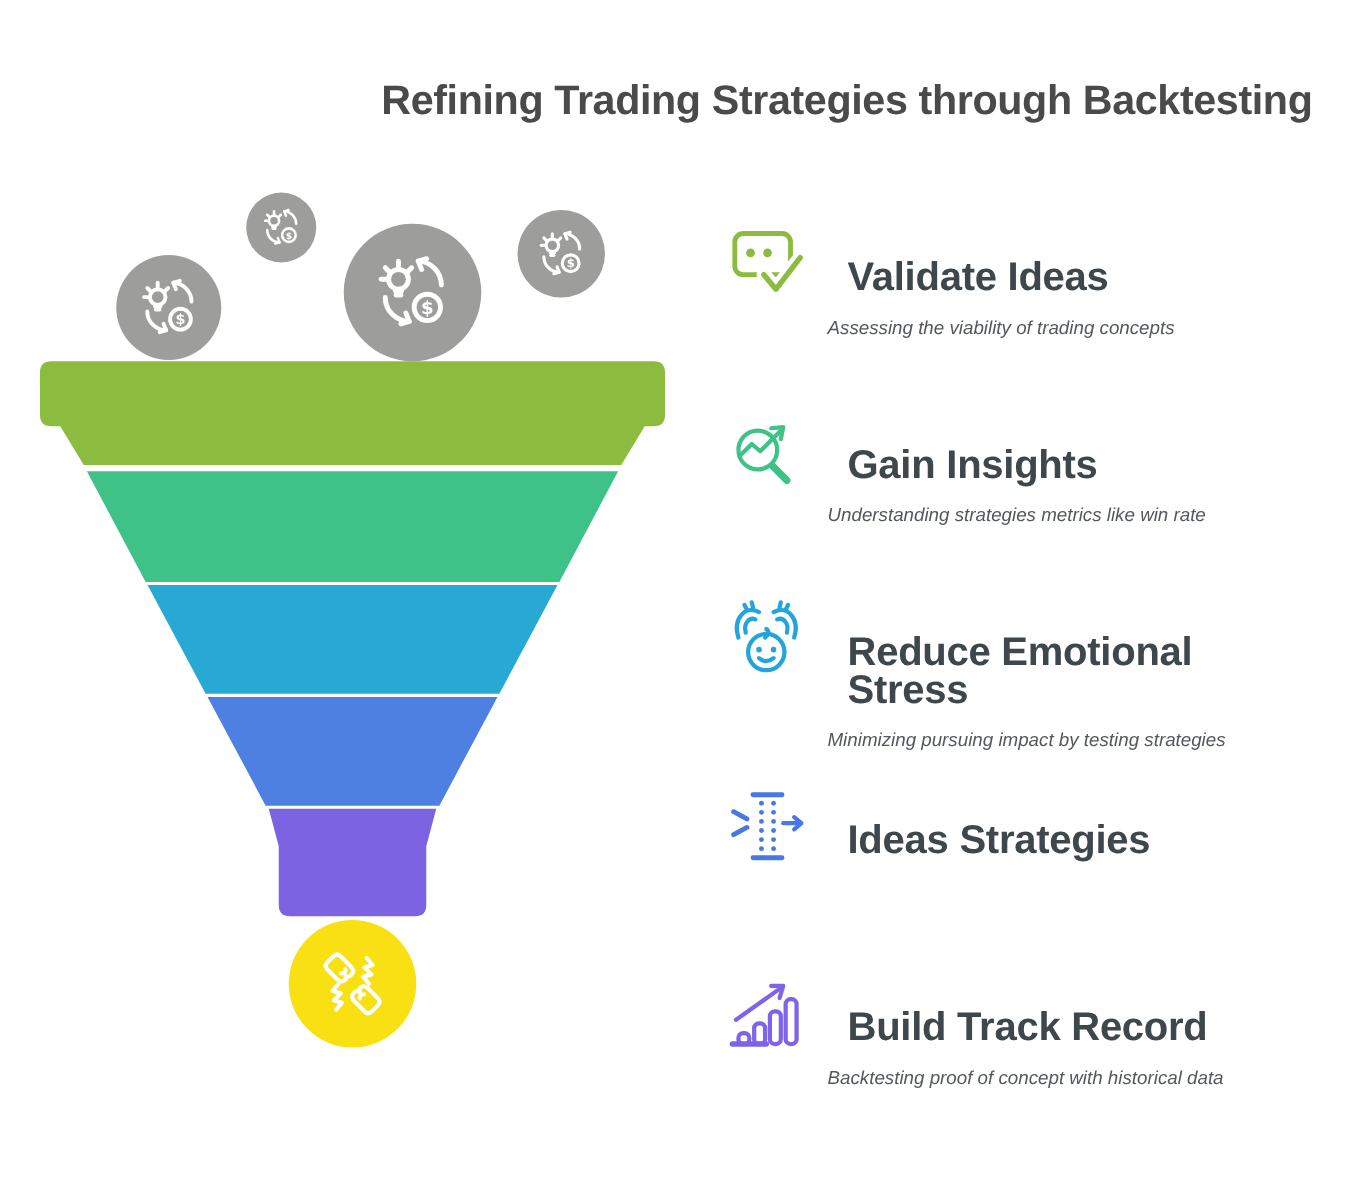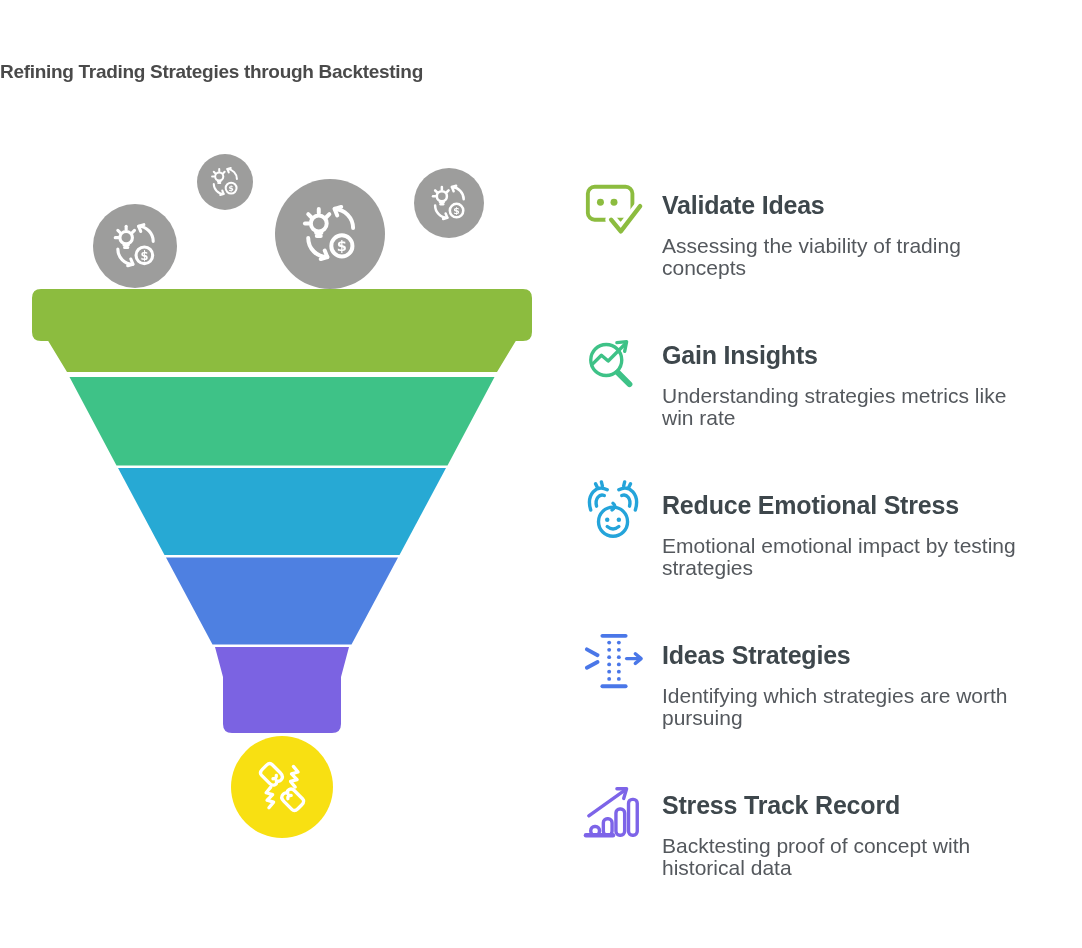--- a/index.html
+++ b/index.html
@@ -2,34 +2,34 @@
 <html><head>
 <meta charset="utf-8">
 <style>
   html,body { margin:0; padding:0; background:#ffffff; }
   .page {
     position:relative; width:1082px; height:948px; overflow:hidden;
     background:#ffffff; font-family:"Liberation Sans", sans-serif;
   }
   .page-title {
     position:absolute; top:61px; left:0; width:1050px; margin:0;
-    text-align:left; font-size:19px; font-weight:bold;
+    text-align:right; font-size:33px; font-weight:bold;
     letter-spacing:-0.3px; color:#4A4A4A;
   }
   .funnel-svg { position:absolute; left:0; top:0; width:1082px; height:948px; }
   .items { position:absolute; left:583px; top:180px; }
   .item { display:flex; align-items:flex-start; height:150px; }
   .item-icon { width:62px; height:62px; flex:0 0 62px; }
   .item-text { margin-left:17px; width:368px; padding-top:10px; }
   .item-text h3 {
-    margin:0; font-size:25px; line-height:30px; font-weight:bold;
+    margin:16px; font-size:32px; line-height:30px; font-weight:bold;
     letter-spacing:-0.2px; color:#3E474C;
   }
   .item-text p {
-    margin:15px 0 0; font-size:21px; line-height:22px; color:#54585D;
+    margin:15px 0 0; font-size:15px; line-height:22px; color:#54585D;font-style:italic;
   }
 </style>
 </head>
 <body>
 
 <div class="page">
 
   <h1 class="page-title">Refining Trading Strategies through Backtesting</h1>
 
   <svg class="funnel-svg" viewBox="0 0 1082 948" fill="none">
@@ -151,21 +151,21 @@
           <path d="M8,31 C3,15 14,4 25,10"></path>
           <path d="M14,27 C12,19 17,14 22,16"></path>
           <path d="M15,8 L13,4 M20,6 L19,2"></path>
           <path d="M54,31 C59,15 48,4 37,10"></path>
           <path d="M48,27 C50,19 45,14 40,16"></path>
           <path d="M47,8 L49,4 M42,6 L43,2"></path>
         </g>
       </svg>
       <div class="item-text">
         <h3>Reduce Emotional Stress</h3>
-        <p>Emotional emotional impact by testing strategies</p>
+        <p>Minimizing pursuing impact by testing strategies</p>
       </div>
     </div>
 
     <div class="item">
       <svg class="item-icon" viewBox="0 0 64 64">
         <g fill="none" stroke-width="3.5" stroke-linecap="round" stroke-linejoin="round" stroke="#4A77E8">
           <path d="M20,6 H44" stroke-width="4"></path>
           <path d="M20,58 H44" stroke-width="4"></path>
           <path d="M4,20 L15,26" stroke-width="4"></path>
           <path d="M4,39 L15,33" stroke-width="4"></path>
@@ -182,36 +182,35 @@
               <circle cx="37" cy="35.5" r="2"></circle>
             <circle cx="27" cy="43" r="2"></circle>
               <circle cx="37" cy="43" r="2"></circle>
             <circle cx="27" cy="50.5" r="2"></circle>
               <circle cx="37" cy="50.5" r="2"></circle>
           </g>
         </g>
       </svg>
       <div class="item-text">
         <h3>Ideas Strategies</h3>
-        <p>Identifying which strategies are worth pursuing</p>
       </div>
     </div>
 
     <div class="item">
       <svg class="item-icon" viewBox="0 0 64 64">
         <g fill="none" stroke-width="3.5" stroke-linecap="round" stroke-linejoin="round" stroke="#7D64E8">
           <path d="M3,57 H31" stroke-width="4.5"></path>
           <rect x="8" y="48" width="9" height="9" rx="4"></rect>
           <rect x="21" y="40" width="9" height="17" rx="4"></rect>
           <rect x="34" y="30" width="9" height="27" rx="4"></rect>
           <rect x="47" y="20" width="9" height="37" rx="4"></rect>
           <path d="M6,37 L44,10"></path>
           <path d="M35,9 L45,9 L42,19"></path>
         </g>
       </svg>
       <div class="item-text">
-        <h3>Stress Track Record</h3>
+        <h3>Build Track Record</h3>
         <p>Backtesting proof of concept with historical data</p>
       </div>
     </div>
 
   </div>
 </div>
 
 </body></html>

